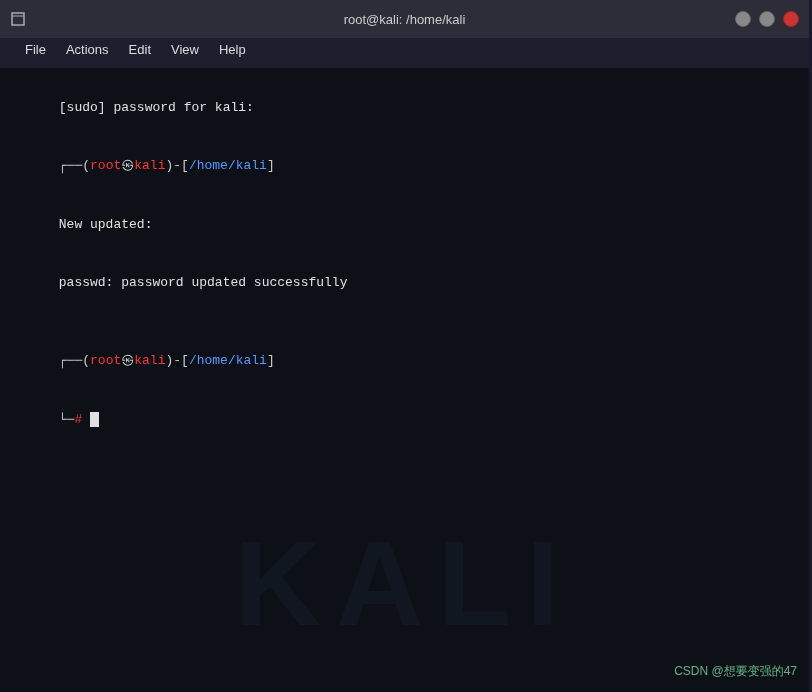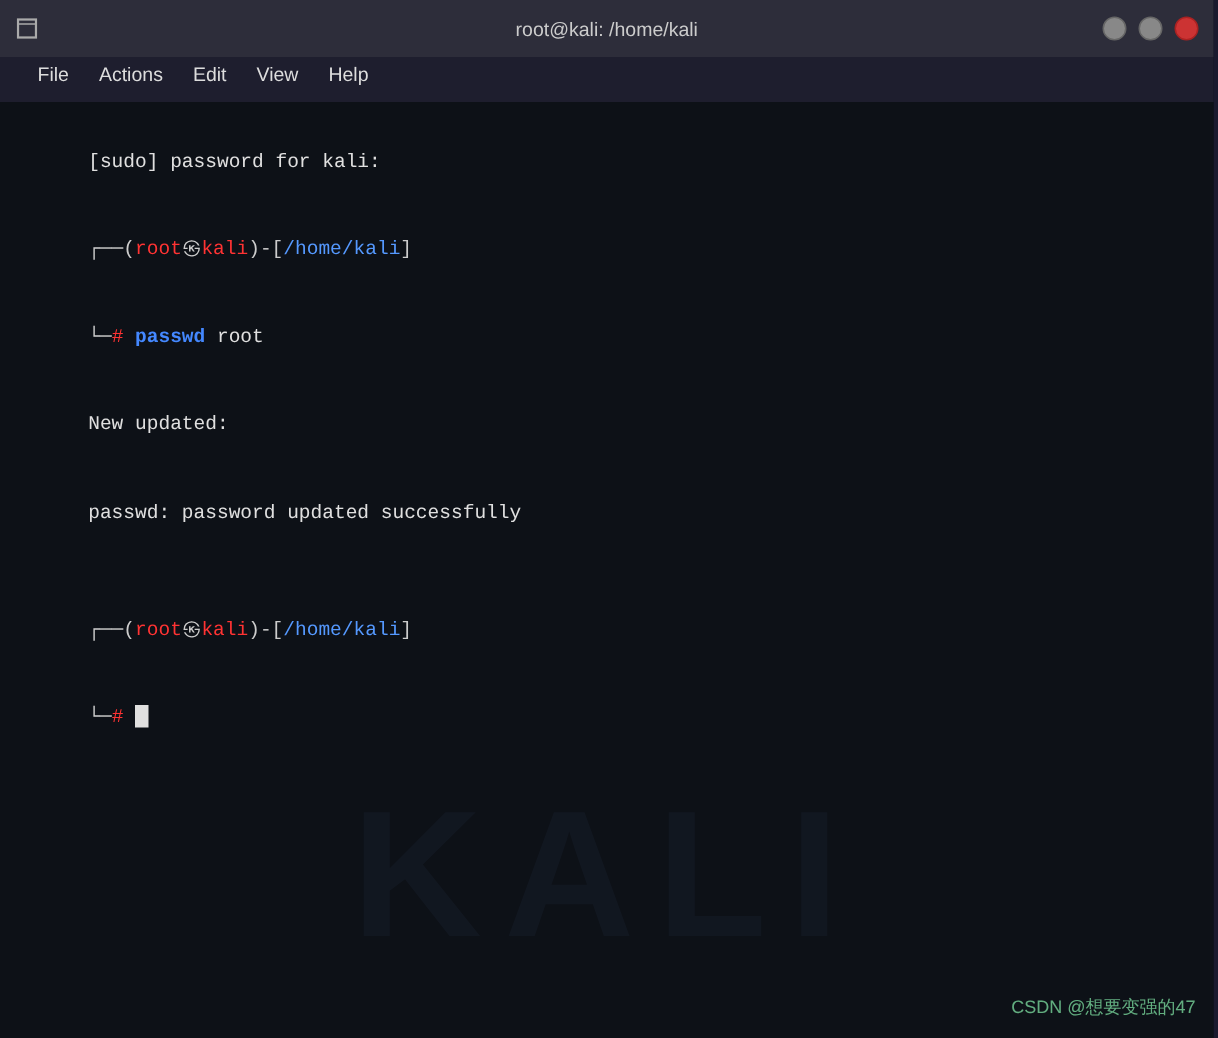--- a/index.html
+++ b/index.html
@@ -223,23 +223,20 @@
 
 
     <div class="terminal-line">
       <span class="c-white">[sudo] password for kali:</span>
     </div>
 
     <div class="terminal-line">
       <span class="prompt-bracket">┌──(</span><span class="prompt-root-user">root</span><span class="prompt-root-at">㉿</span><span class="prompt-root-host">kali</span><span class="prompt-bracket">)-[</span><span class="c-blue">/home/kali</span><span class="prompt-bracket">]</span>
     </div>
 
-    <div class="terminal-line">
-      <span class="prompt-bracket">└─</span><span class="c-red"># </span><span class="cmd-passwd">passwd</span><span class="c-white"> root</span>
-    </div>
 
     <div class="terminal-line">
       <span class="c-white">New updated:</span>
     </div>
 
 
     <div class="terminal-line">
       <span class="c-white">passwd: password updated successfully</span>
     </div>
 

